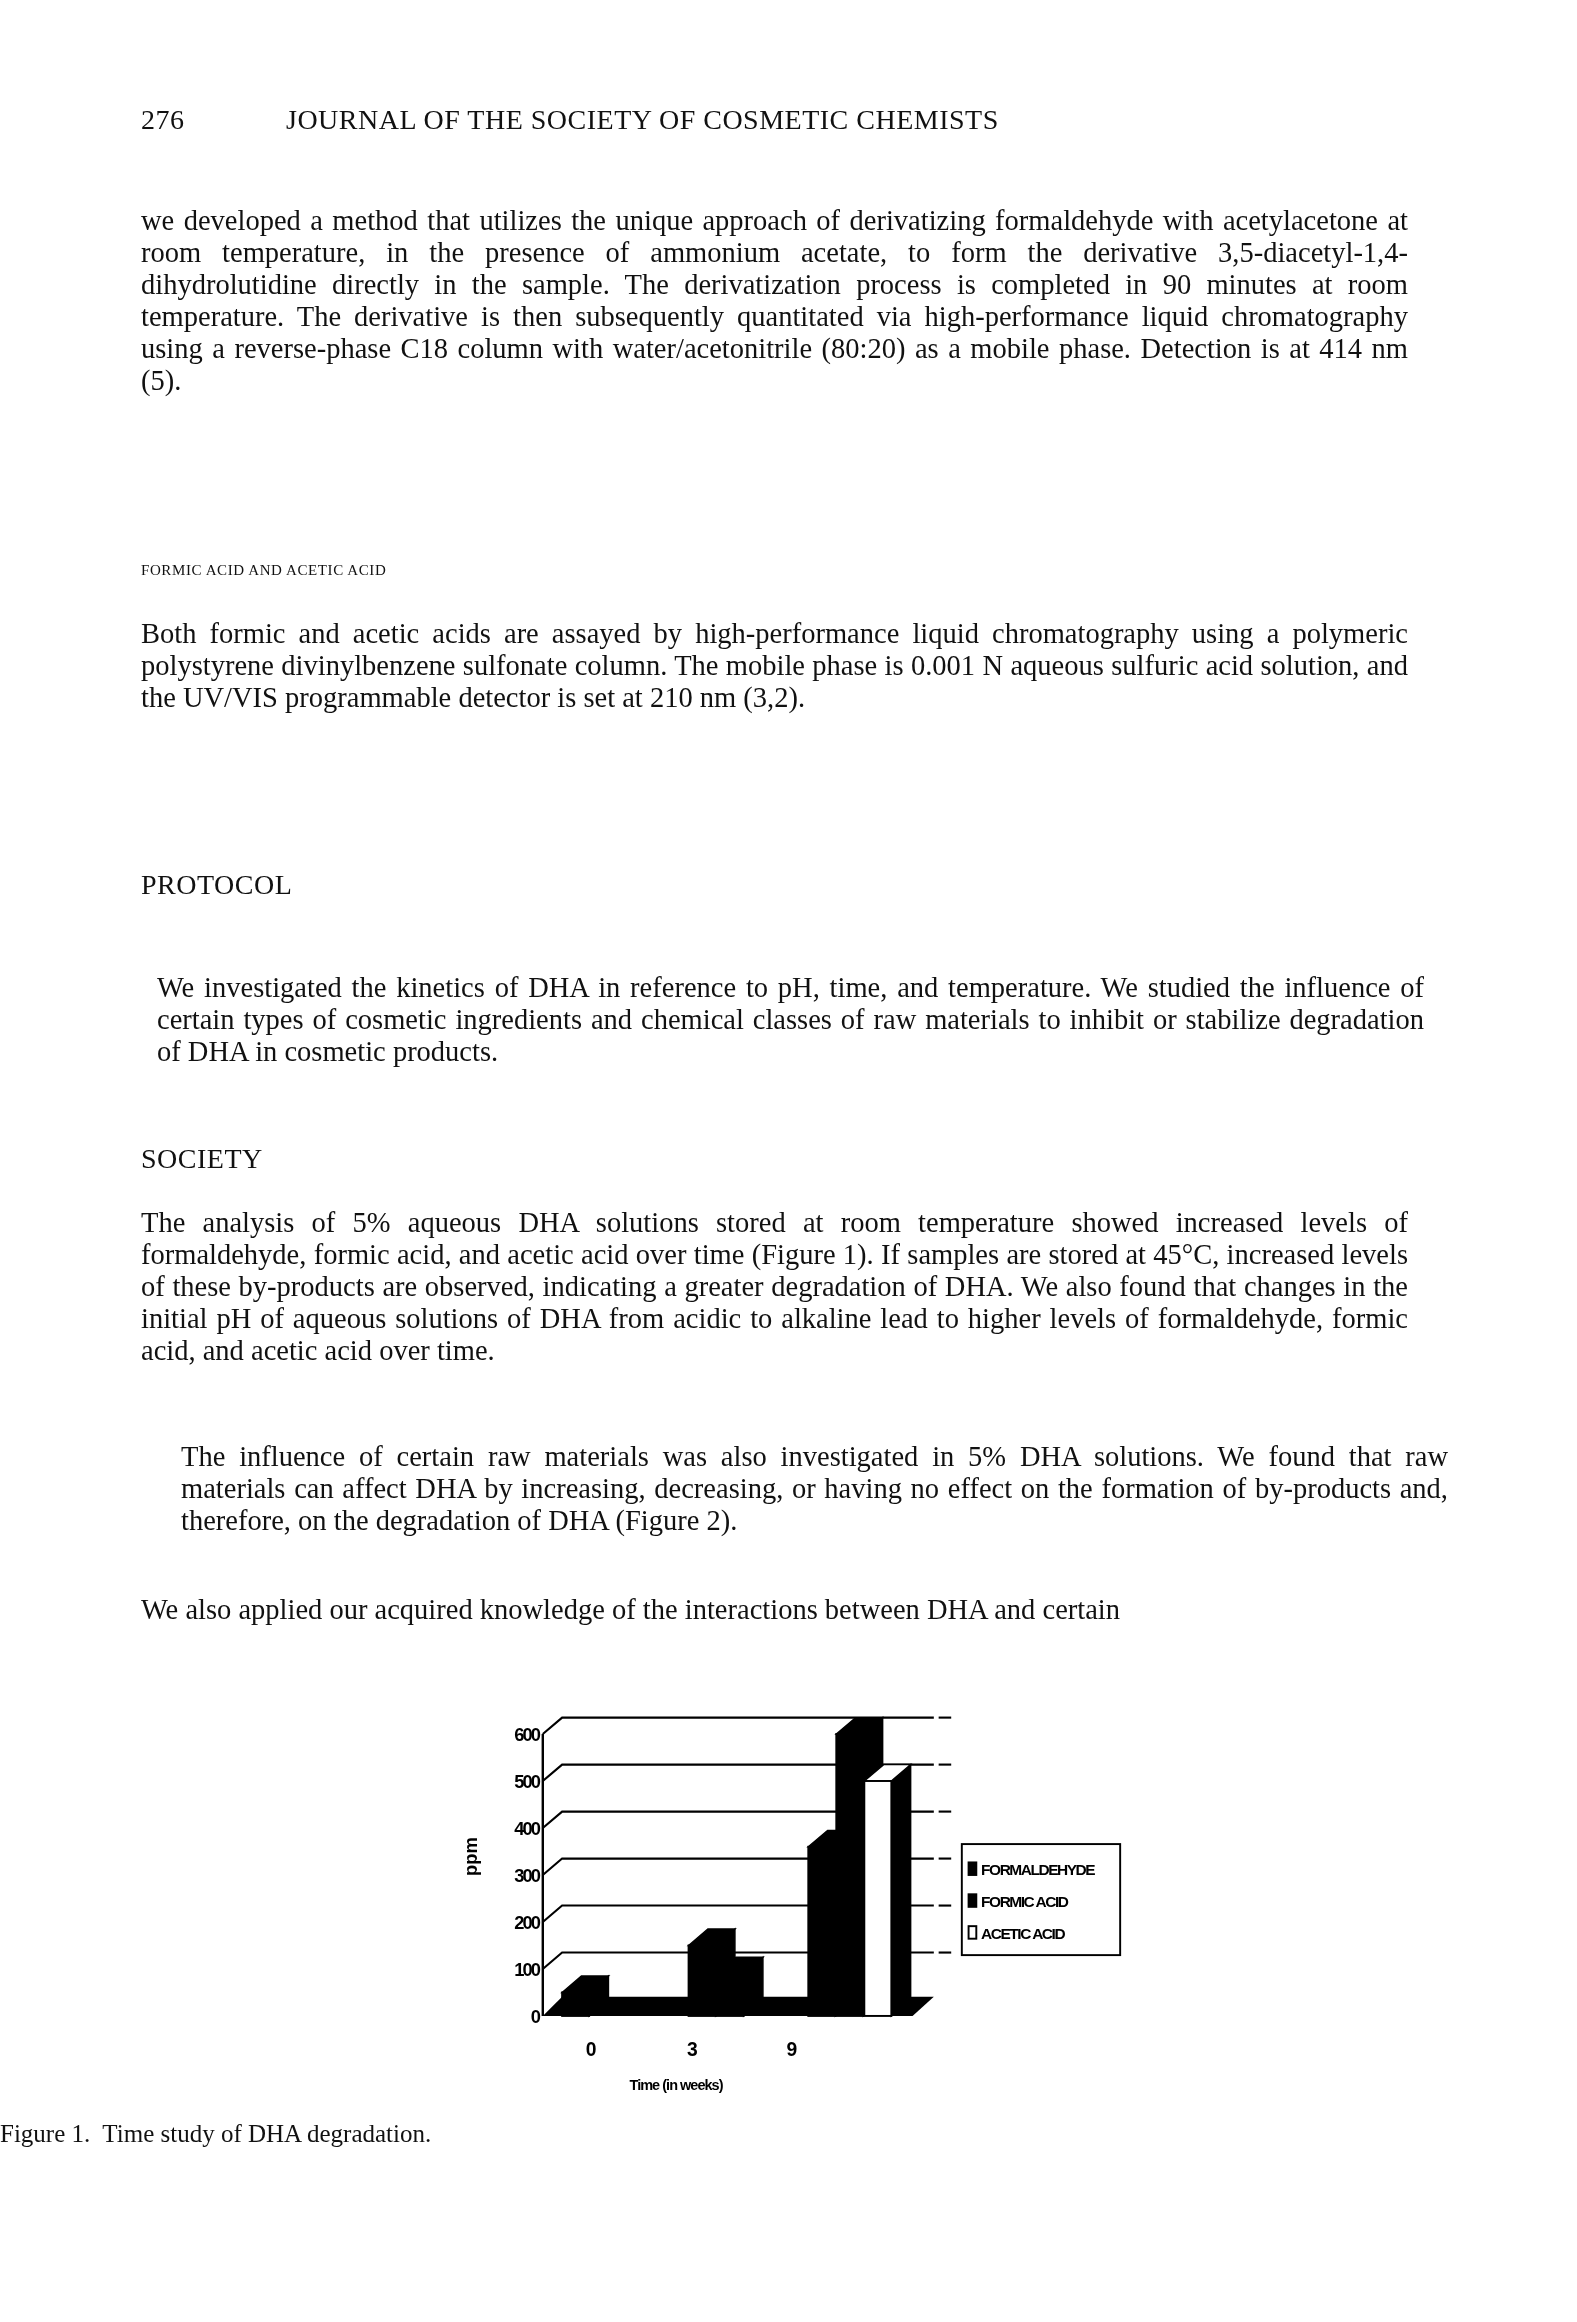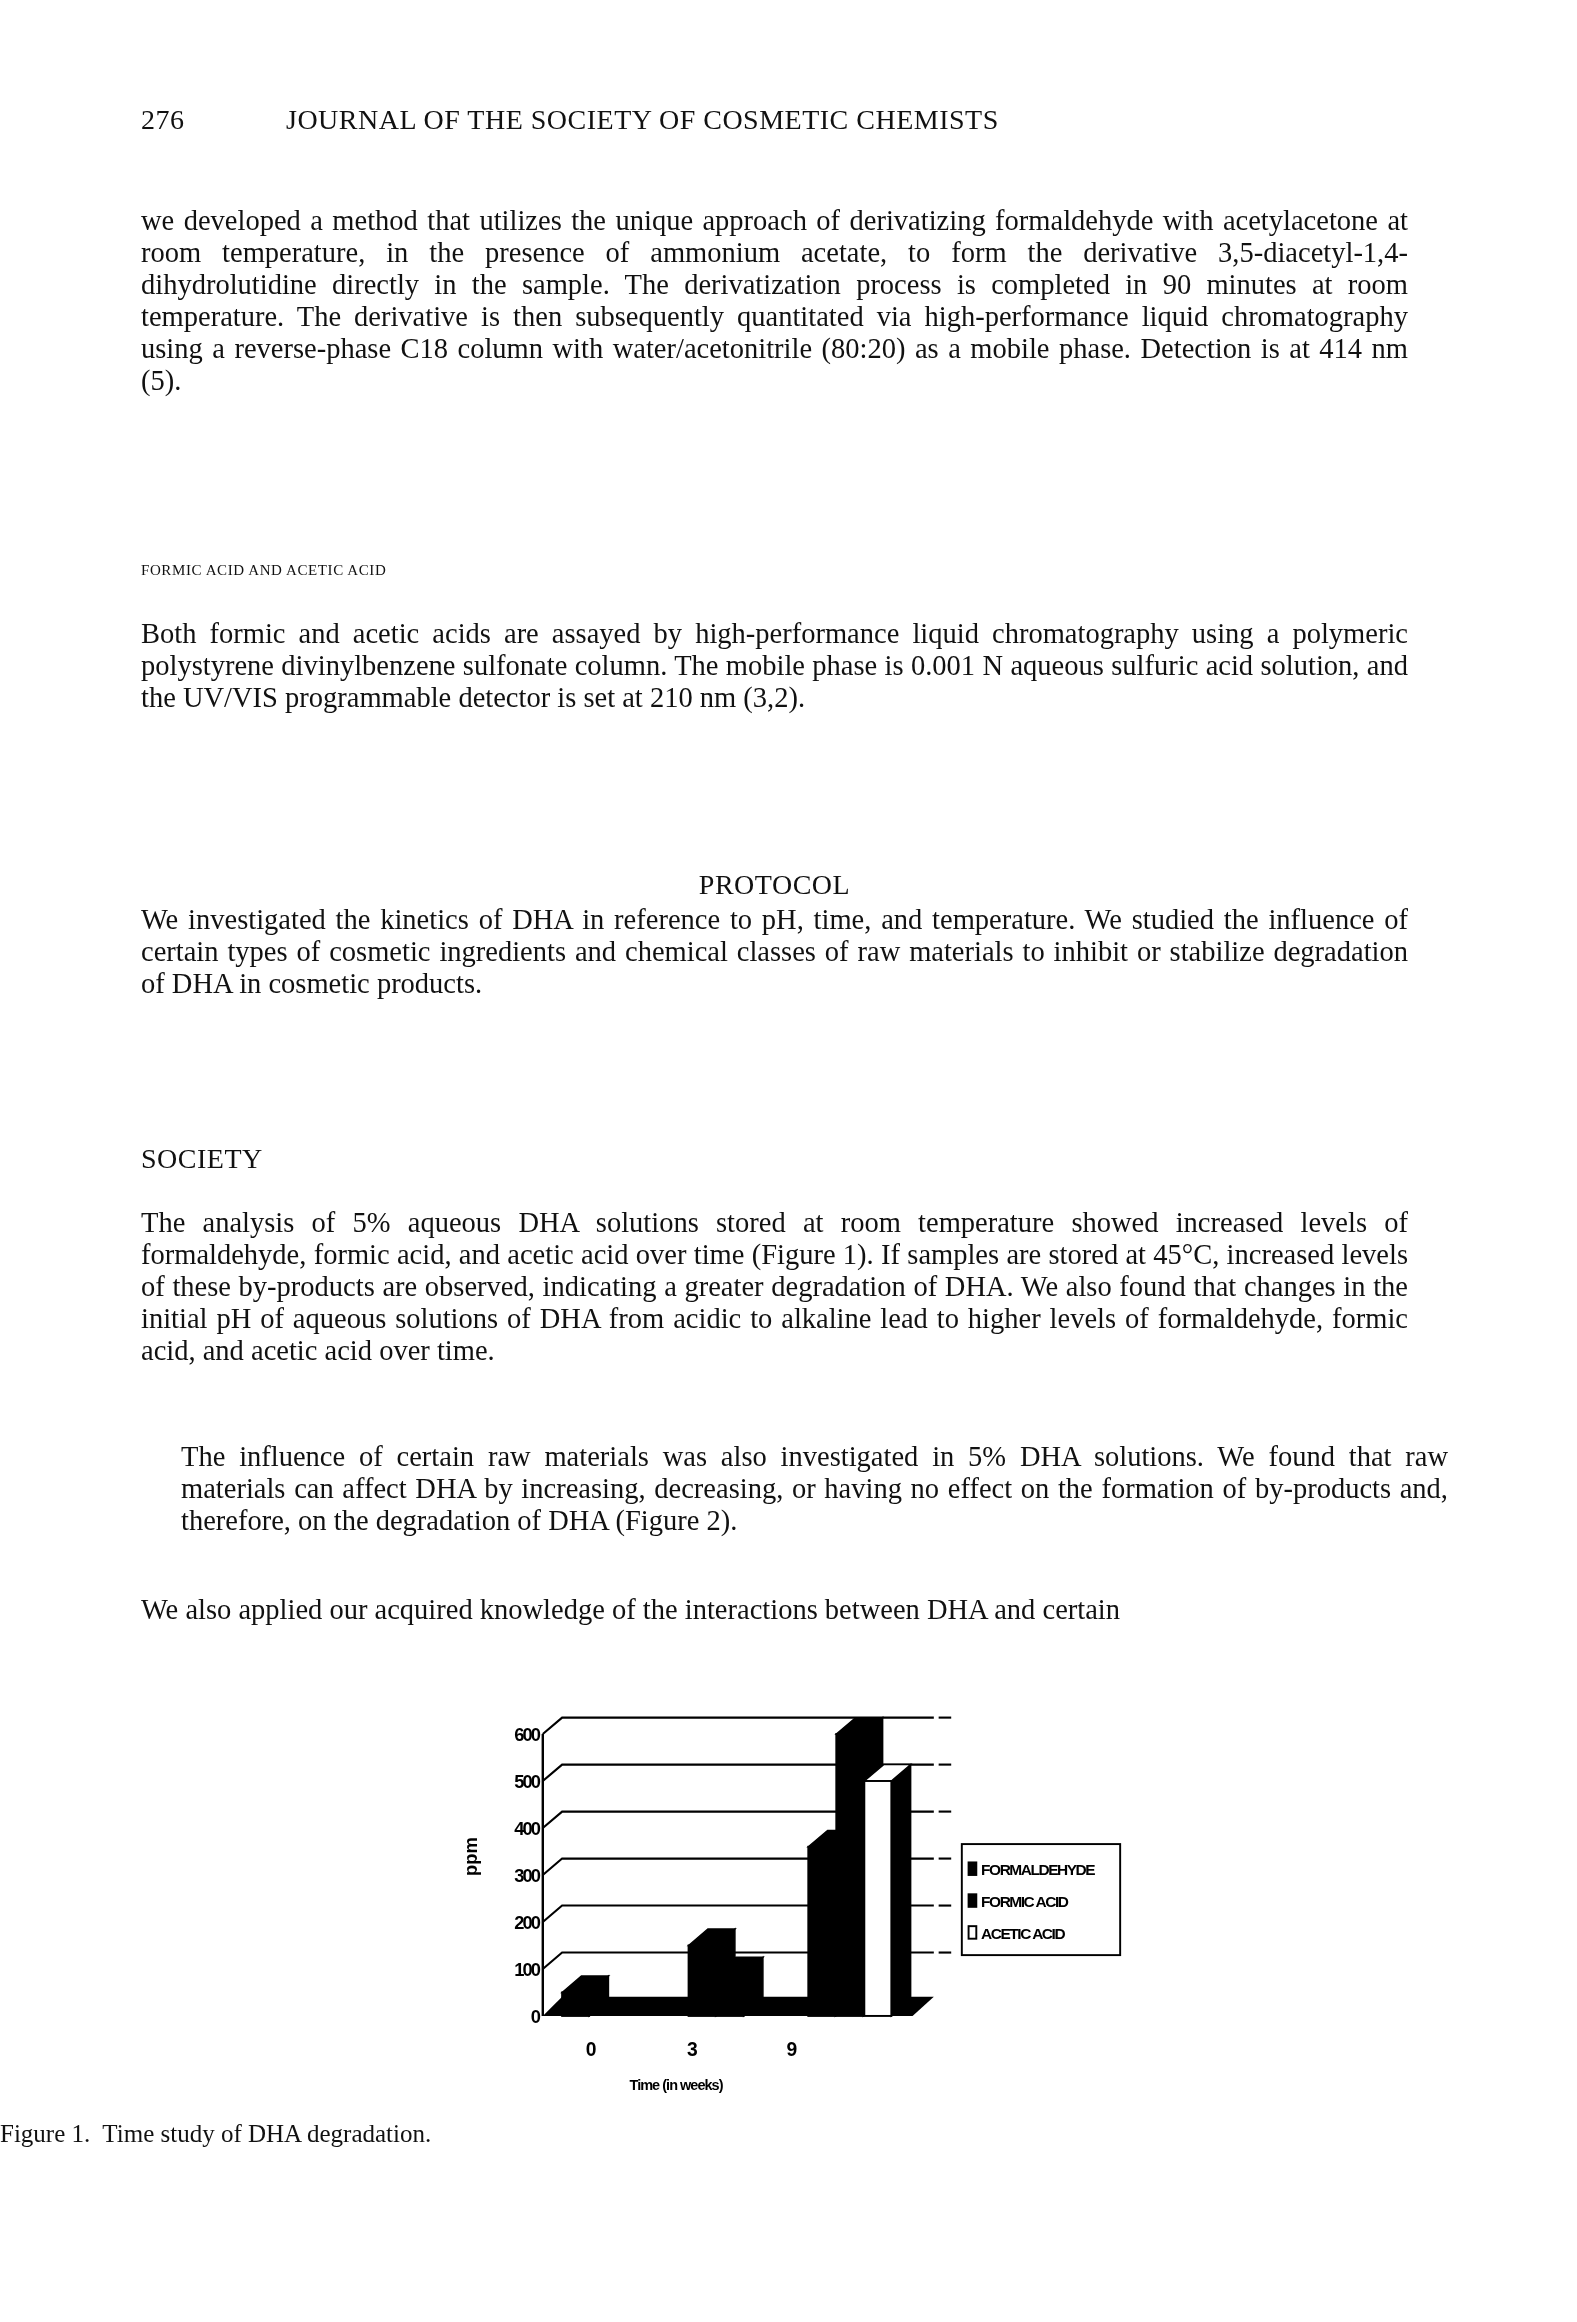--- a/index.html
+++ b/index.html
@@ -26,23 +26,23 @@
 <div class="column" style="top:205px;">
   <p class="body">we developed a method that utilizes the unique approach of derivatizing formaldehyde with acetylacetone at room temperature, in the presence of ammonium acetate, to form the derivative 3,5-diacetyl-1,4-dihydrolutidine directly in the sample. The derivatization process is completed in 90 minutes at room temperature. The derivative is then subsequently quantitated via high-performance liquid chromatography using a reverse-phase C18 column with water/acetonitrile (80:20) as a mobile phase. Detection is at 414 nm (5).</p>
 </div>
 
 <div class="column subhead" style="top:562px;">FORMIC ACID AND ACETIC ACID</div>
 
 <div class="column" style="top:618px;">
   <p class="body">Both formic and acetic acids are assayed by high-performance liquid chromatography using a polymeric polystyrene divinylbenzene sulfonate column. The mobile phase is 0.001 N aqueous sulfuric acid solution, and the UV/VIS programmable detector is set at 210 nm (3,2).</p>
 </div>
 
-<div class="column section-head" style="top:869px;text-align:center;">PROTOCOL</div>
+<div class="column section-head" style="top:869px;">PROTOCOL</div>
 
-<div class="column" style="top:904px;">
+<div class="column" style="top:972px;margin-left:16px;">
   <p class="body">We investigated the kinetics of DHA in reference to pH, time, and temperature. We studied the influence of certain types of cosmetic ingredients and chemical classes of raw materials to inhibit or stabilize degradation of DHA in cosmetic products.</p>
 </div>
 
 <div class="column section-head" style="top:1143px;">SOCIETY</div>
 
 <div class="column" style="top:1207px;">
   <p class="body">The analysis of 5% aqueous DHA solutions stored at room temperature showed increased levels of formaldehyde, formic acid, and acetic acid over time (Figure 1). If samples are stored at 45°C, increased levels of these by-products are observed, indicating a greater degradation of DHA. We also found that changes in the initial pH of aqueous solutions of DHA from acidic to alkaline lead to higher levels of formaldehyde, formic acid, and acetic acid over time.</p>
 </div>
 
 <div class="column" style="top:1441px;margin-left:40px;">

